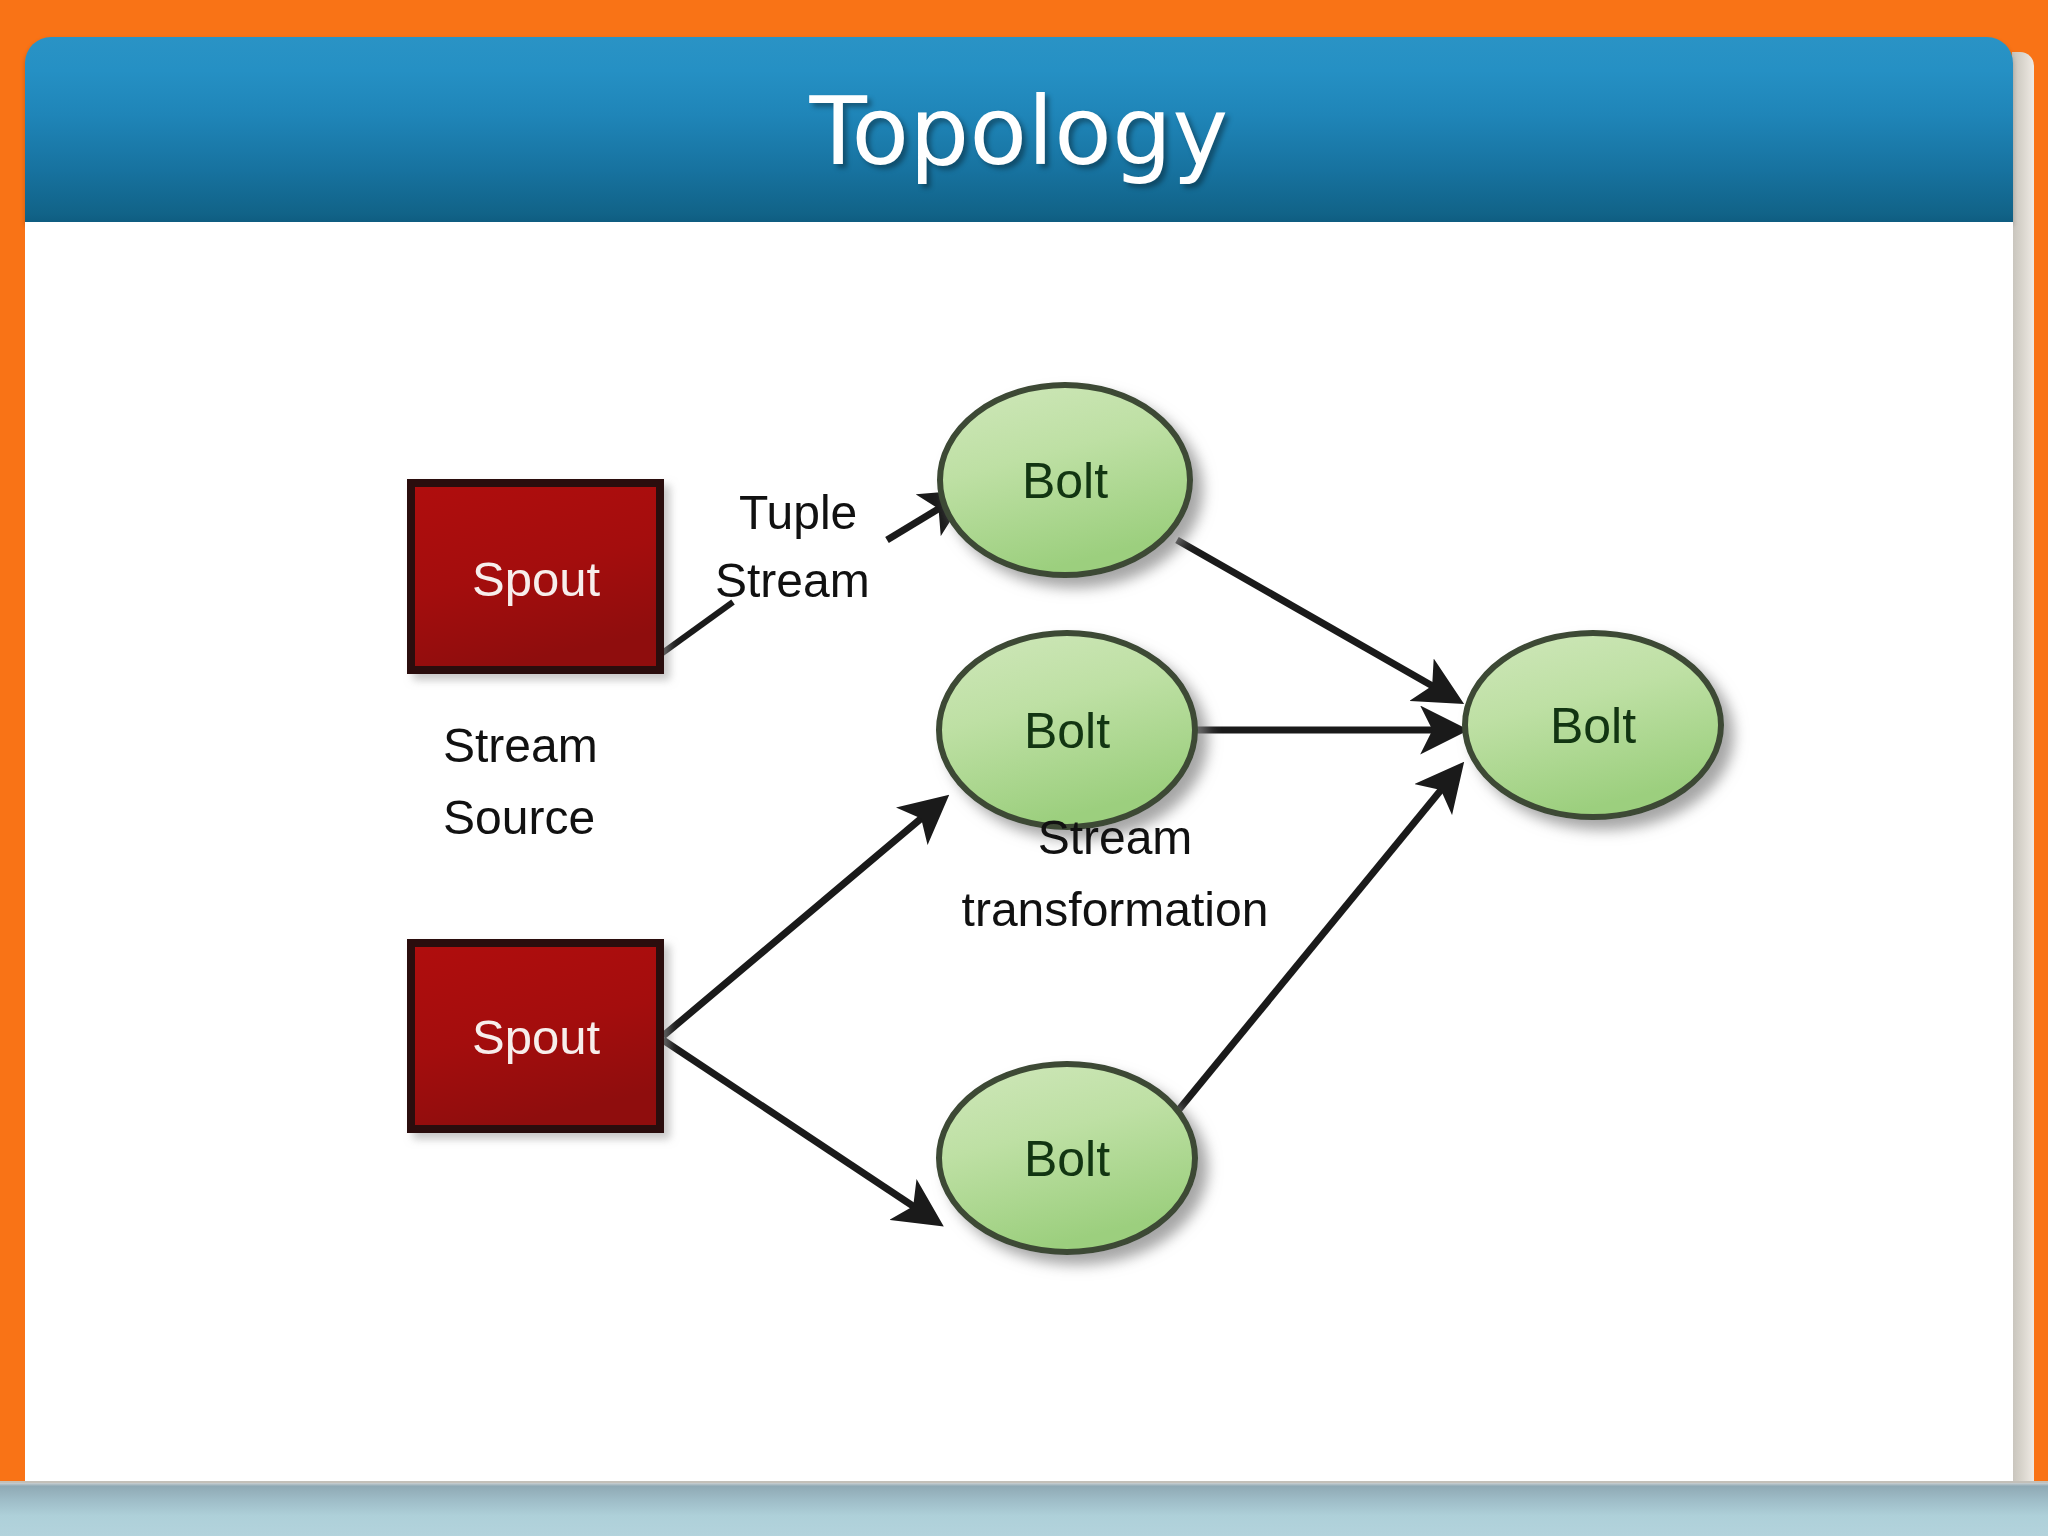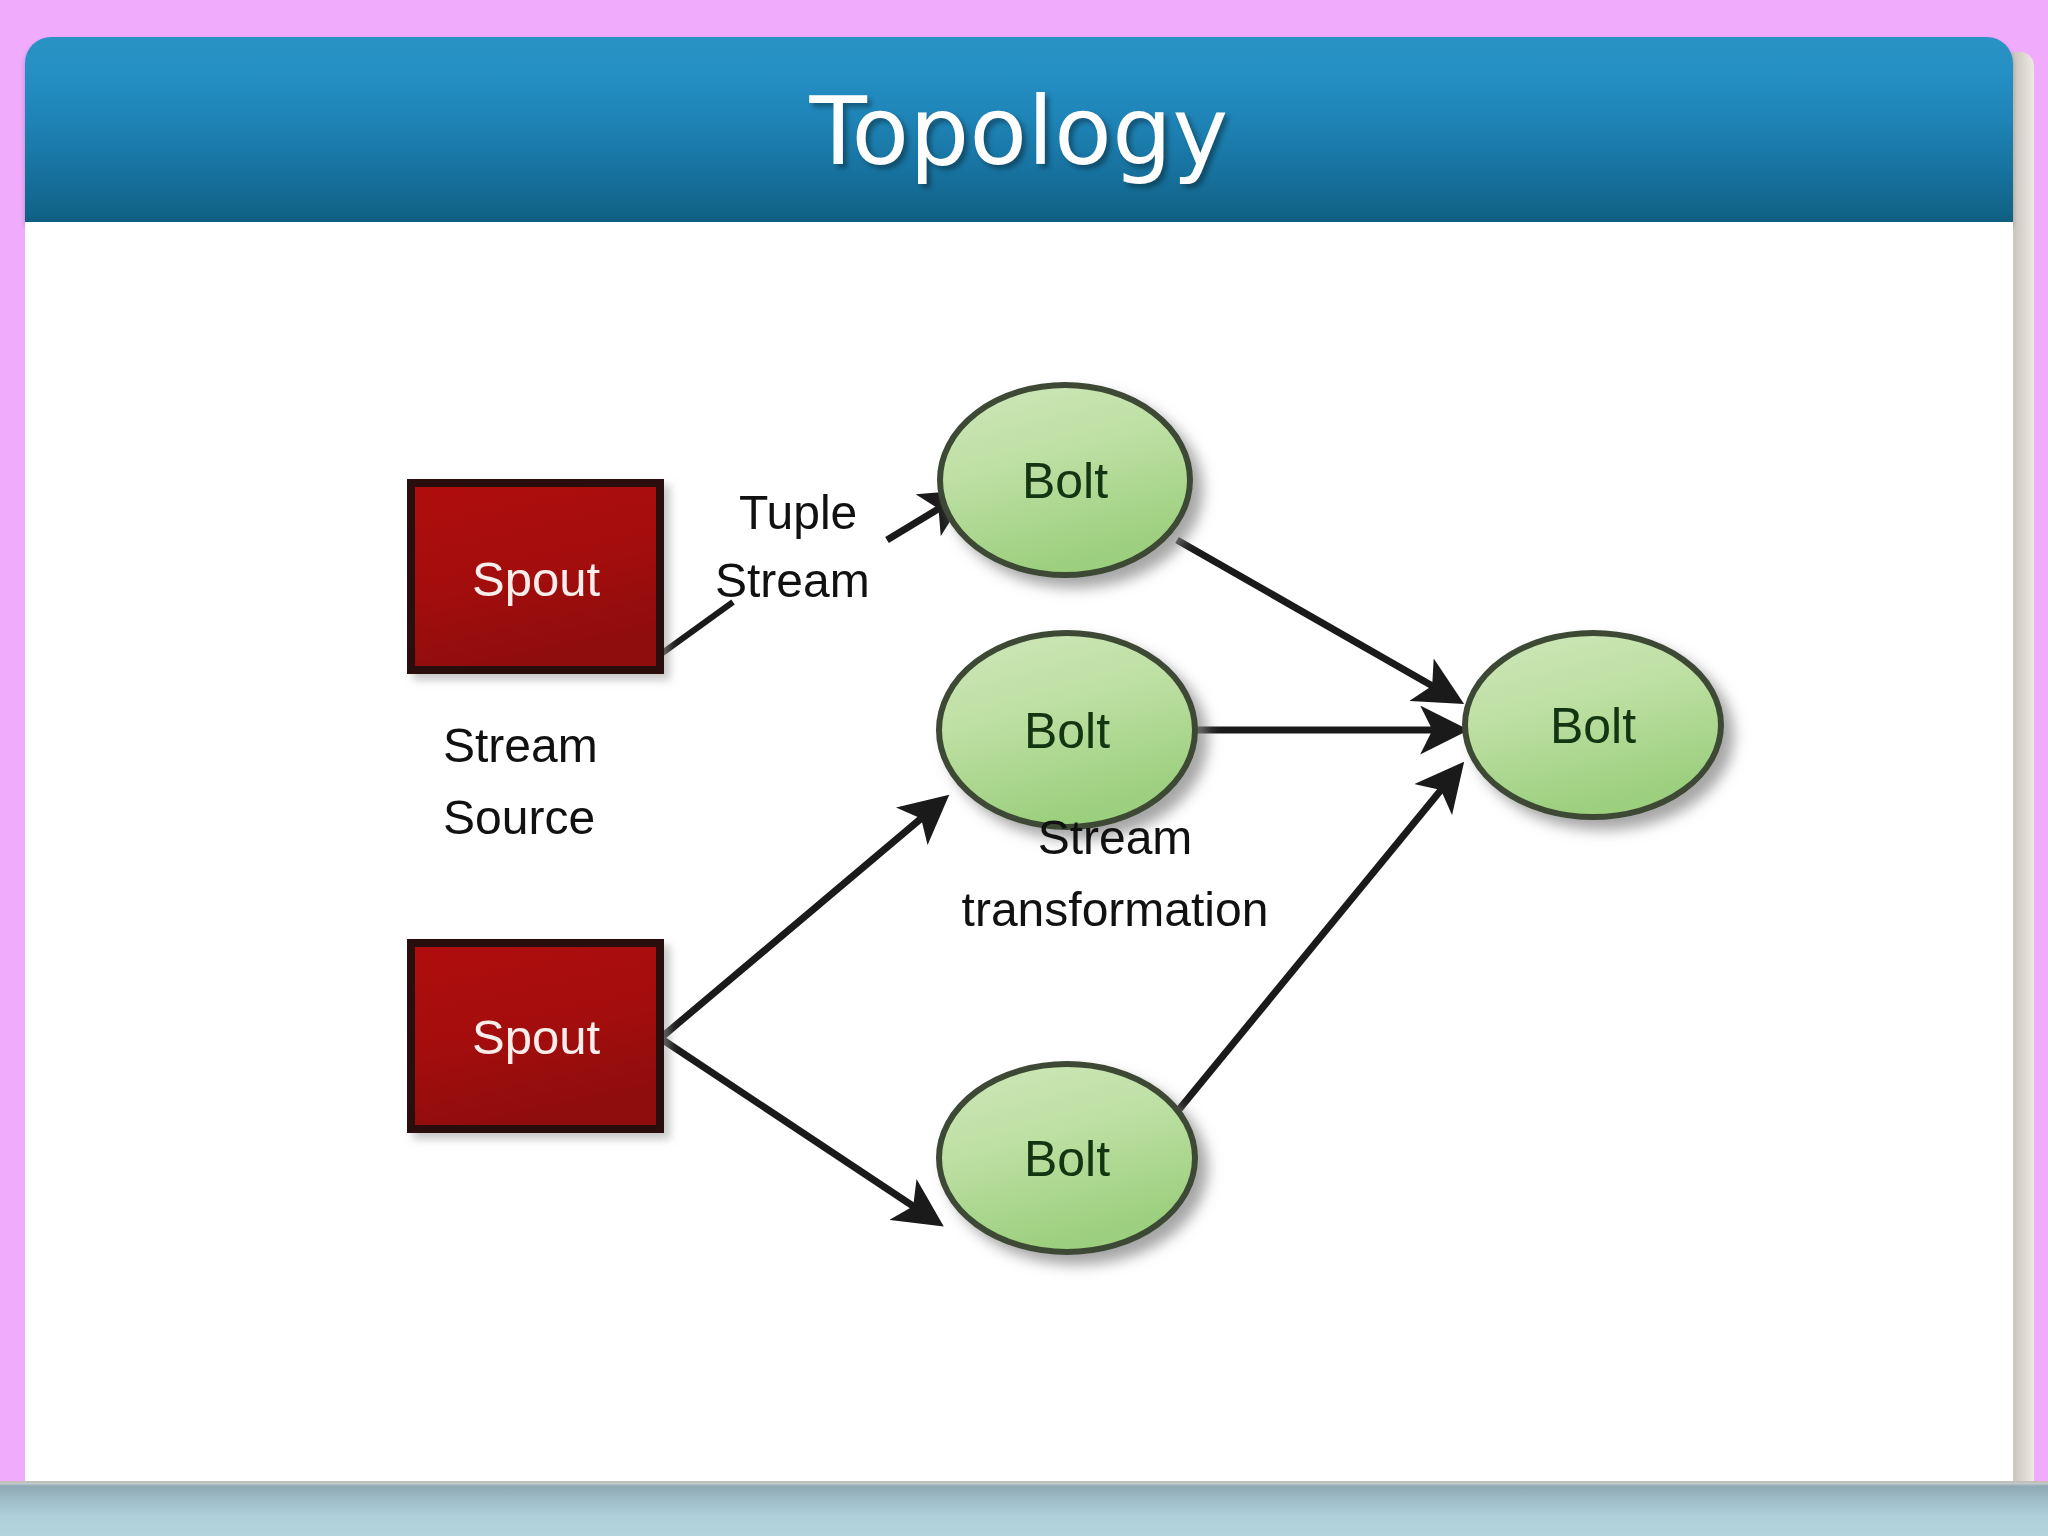--- a/index.html
+++ b/index.html
@@ -4,21 +4,21 @@
 <style>
   html, body {
     margin: 0;
     padding: 0;
     background: #ffffff;
   }
   #page {
     position: relative;
     width: 2048px;
     height: 1536px;
-    background: #f0abfc;
+    background: #f97316;
     overflow: hidden;
     font-family: "Liberation Sans", sans-serif;
   }
 
   
   #slide-shadow-right {
     position: absolute;
     left: 2012px;
     top: 52px;
     width: 22px;

